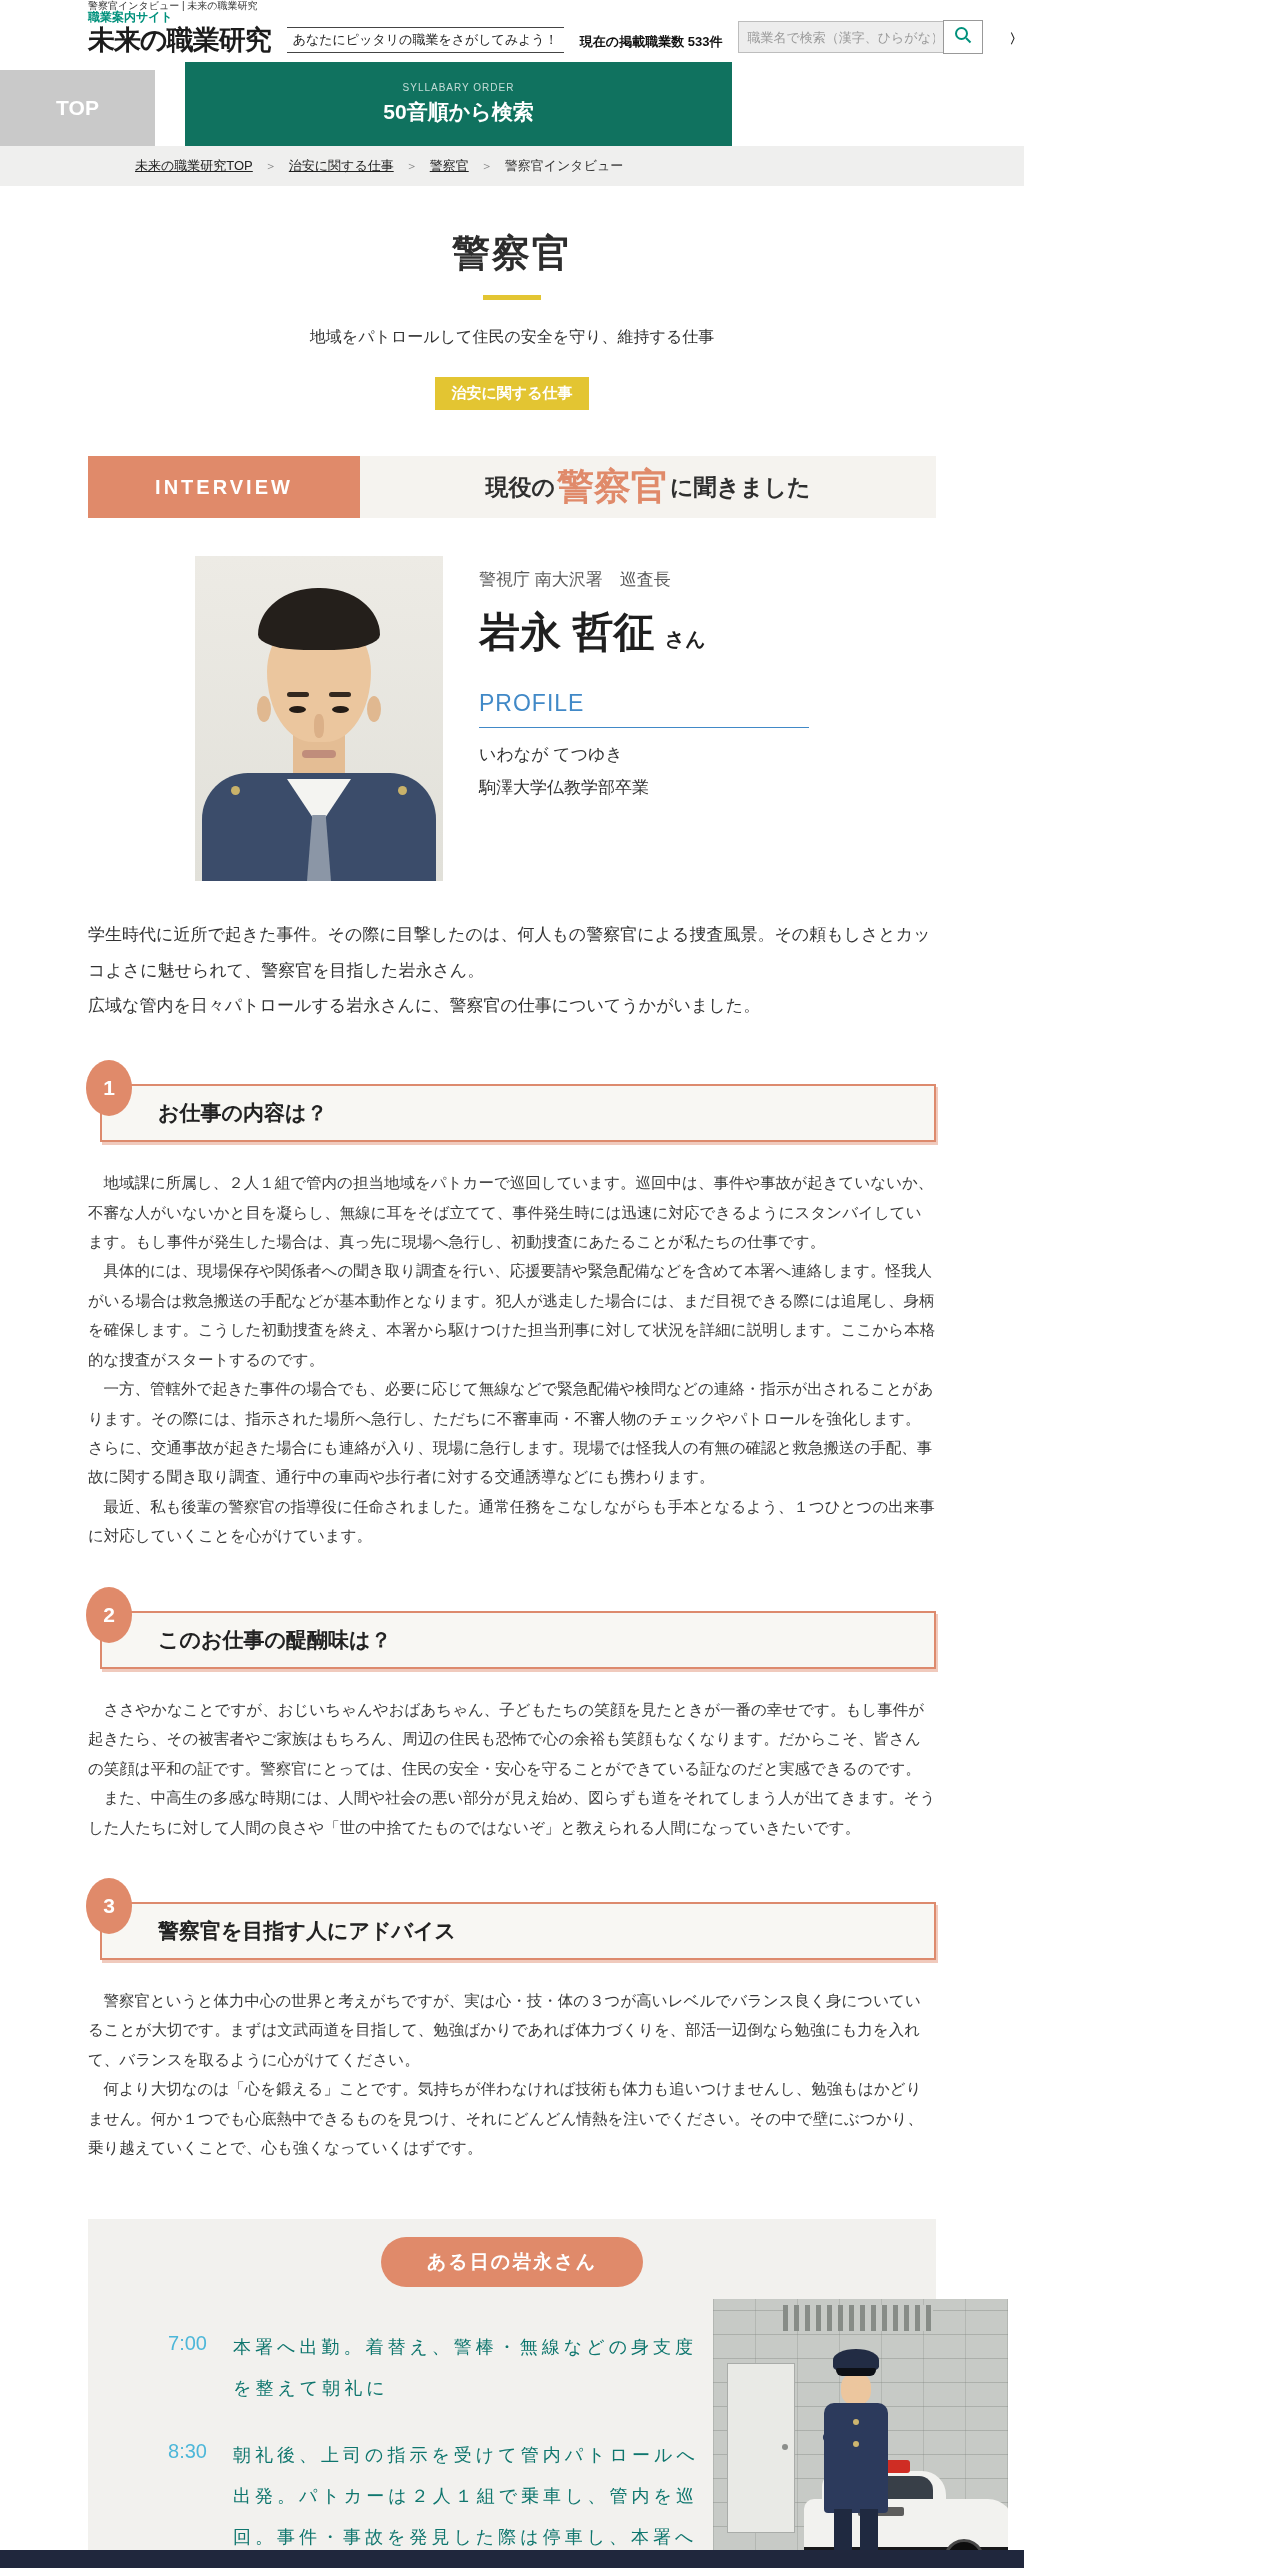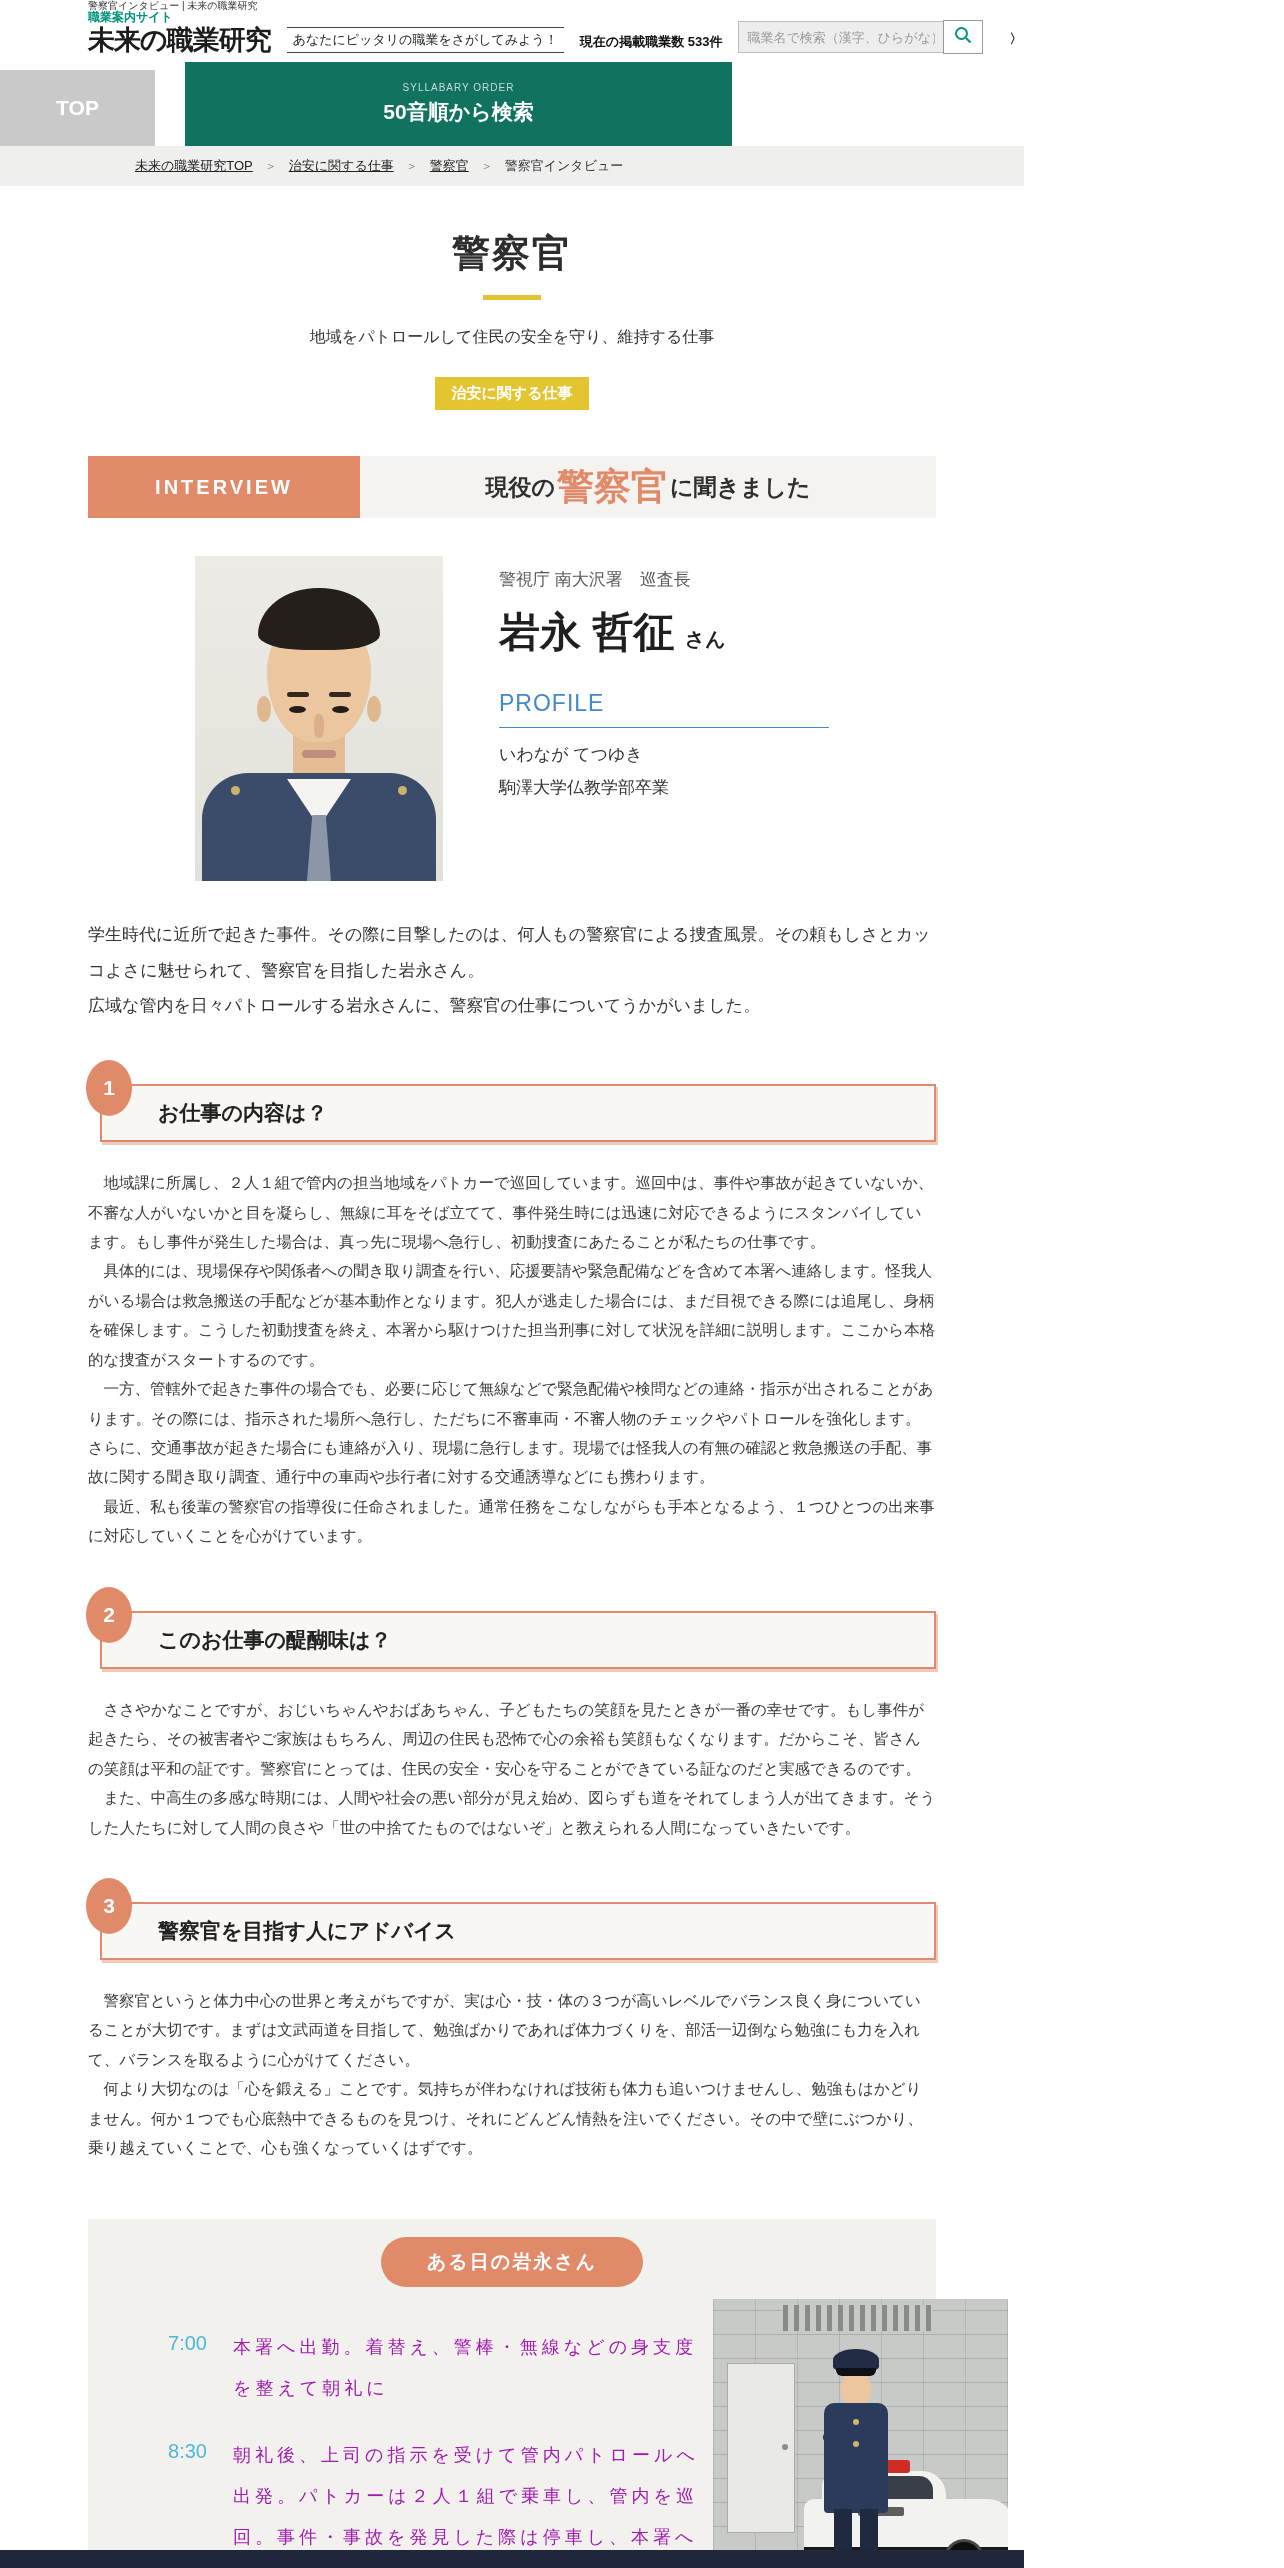--- a/index.html
+++ b/index.html
@@ -83,21 +83,21 @@
            background:#241f1b;border-radius:52% 52% 40% 40%/80% 80% 26% 26%;}
   .pt-brow{position:absolute;top:136px;width:22px;height:5px;background:#33281f;border-radius:3px;}
   .pt-brow.l{left:92px}.pt-brow.r{right:92px}
   .pt-eye{position:absolute;top:150px;width:17px;height:7px;background:#241c16;border-radius:50%;}
   .pt-eye.l{left:94px}.pt-eye.r{right:94px}
   .pt-nose{position:absolute;left:50%;top:158px;transform:translateX(-50%);width:10px;height:24px;
            background:#dbb088;border-radius:40%;}
   .pt-mouth{position:absolute;left:50%;top:194px;transform:translateX(-50%);width:34px;height:8px;
             background:#c08d7b;border-radius:4px;}
 
-  .p-info{margin-left:56px;padding-top:12px;}
+  .p-info{margin-left:36px;padding-top:12px;}
   .p-aff{font-size:17px;color:#595959;}
   .p-name-row{margin-top:14px;}
   .p-name{font-size:41px;font-weight:bold;color:#1f1f1f;}
   .p-hon{font-size:20px;font-weight:bold;color:#1f1f1f;margin-left:6px;}
   .p-label{font-size:23px;color:var(--profile-blue,#4189c7);margin-top:30px;letter-spacing:1px;}
   .p-line{width:330px;border-top:1px solid var(--profile-blue,#4189c7);margin-top:10px;}
   .p-kana{font-size:17px;margin-top:15px;}
   .p-edu{font-size:17px;margin-top:10px;}
 
   
@@ -119,21 +119,21 @@
   
   .sched{margin:56px 88px 0;background:#f2f1ee;padding:18px 0 60px;}
   .sched-pill{width:fit-content;margin:0 auto;background:var(--accent-salmon,#e08a6a);color:#fff;
               font-size:19px;font-weight:bold;letter-spacing:2px;padding:12px 46px;border-radius:28px;}
   .sched-row{display:flex;margin-top:12px;padding-left:55px;}
   .timeline{width:610px;padding-top:28px;}
   .t-entry{display:flex;margin-bottom:26px;justify-content:flex-end;}
   .t-time{width:64px;text-align:right;font-size:20px;margin-right:26px;padding-top:5px;flex:0 0 auto;}
   .t-cyan{color:var(--time-cyan,#4db7d9);}
   .t-orange{color:var(--time-orange,#e8873c);}
-  .t-text{width:480px;font-size:18px;line-height:41px;letter-spacing:4px;color:#a21caf;}
+  .t-text{width:480px;font-size:18px;line-height:41px;letter-spacing:4px;color:#0f766e;}
 
   
   .patrol{margin-left:auto;margin-right:22px;width:295px;height:300px;position:relative;
           overflow:hidden;background:#c7cac6;flex:0 0 auto;}
   .bg-tiles{position:absolute;inset:0;background-image:
       repeating-linear-gradient(0deg,rgba(120,125,120,.35) 0 1px,transparent 1px 24px),
       repeating-linear-gradient(90deg,rgba(120,125,120,.25) 0 1px,transparent 1px 42px);}
   .vent{position:absolute;left:70px;top:6px;width:150px;height:26px;
         background:repeating-linear-gradient(90deg,#878c87 0 5px,#c7cac6 5px 11px);}
   .door{position:absolute;left:14px;top:64px;width:66px;height:168px;background:#e9eae6;border:1px solid #a9aca9;}

